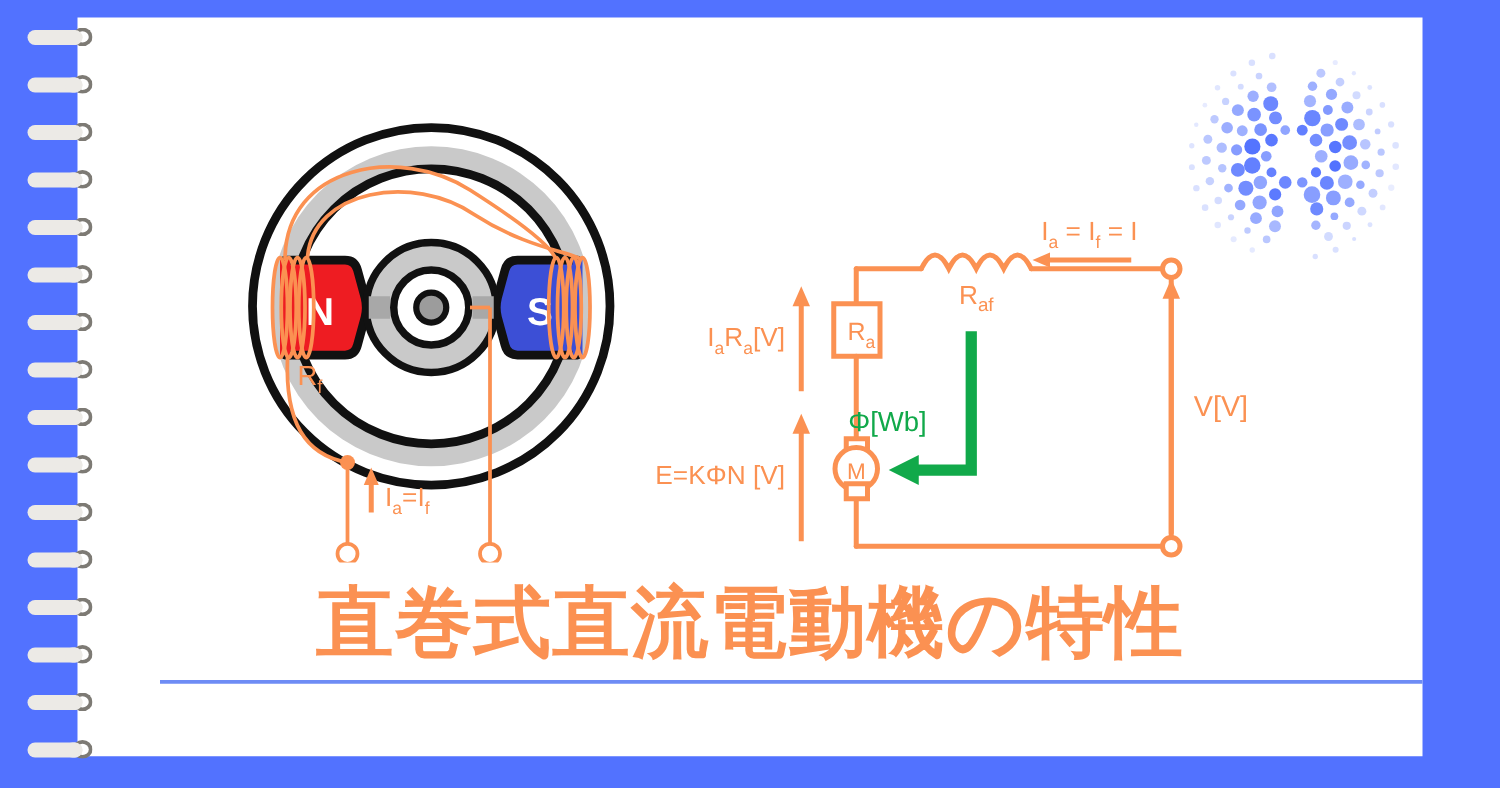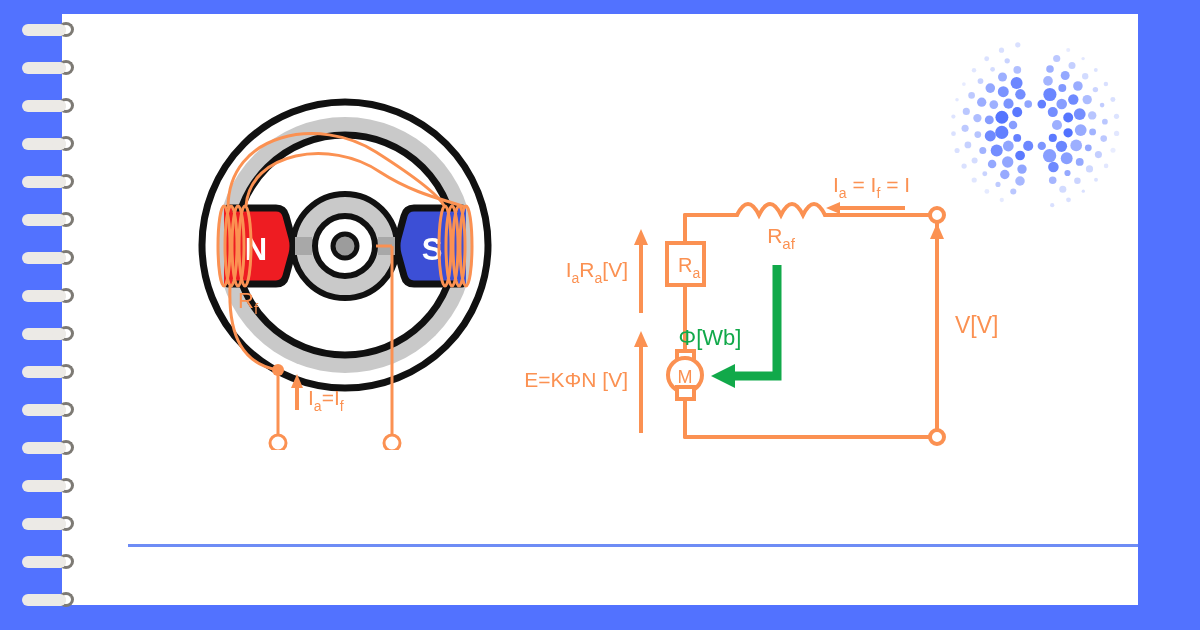--- a/index.html
+++ b/index.html
@@ -396,15 +396,16 @@
     </g>
     <text x="113" y="222" font-family="'Liberation Sans',sans-serif" font-size="21" fill="#fb9152" text-anchor="end">E=KΦN [V]</text>
 
     <g>
       <path d="M 262 100 L 262 211 L 216 211" fill="none" stroke="#11a94a" stroke-width="9" stroke-linecap="butt"></path>
       <polygon points="196,211 220,199 220,223" fill="#11a94a"></polygon>
     </g>
     <text x="195" y="180" font-family="'Liberation Sans',sans-serif" font-size="22" fill="#11a94a" text-anchor="middle">Φ[Wb]</text>
   </svg>
 
+  <div class="title">直巻式直流電動機の特性</div>
   <div class="rule"></div>
 
 </div>
 
 </body></html>

